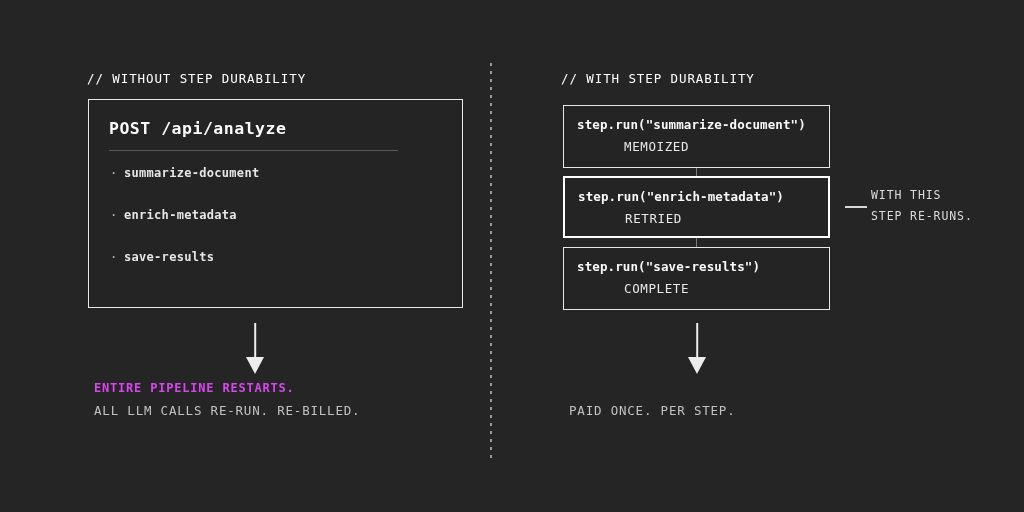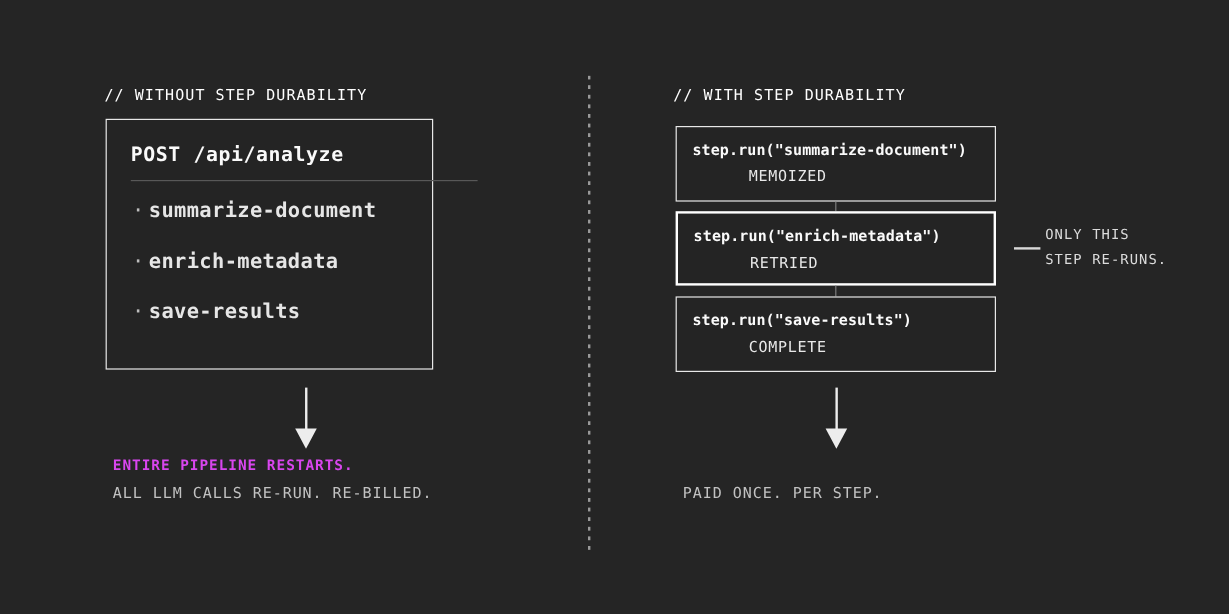--- a/index.html
+++ b/index.html
@@ -38,21 +38,21 @@
     background-image: linear-gradient(to bottom, #9a9a9a 0 3px, transparent 3px 8px);
     background-size: 2px 8px;
     background-repeat: repeat-y;
   }
 
   
   #request-box {
     position: absolute;
     left: 88px;
     top: 99px;
-    width: 273px;
+    width: 375px;
     height: 209px;
     border: 1.6px solid #e8e8e8;
     background: #242424;
   }
   #request-title {
     position: absolute;
     left: 20px;
     top: 19px;
     font-size: 16.5px;
     font-weight: bold;
@@ -64,21 +64,21 @@
     position: absolute;
     left: 20px;
     top: 50px;
     width: 289px;
     height: 1px;
     background: #585858;
   }
   .req-item {
     position: absolute;
     left: 21px;
-    font-size: 17px;
+    font-size: 12px;
     letter-spacing: 0.3px;
     color: #e6e6e6;
     white-space: nowrap;
   }
   .req-item .dot {
     display: inline-block;
     width: 14px;
     color: #bdbdbd;
   }
   .req-item .txt { font-weight: bold; }
@@ -245,21 +245,21 @@
     <div class="step-status">RETRIED</div>
   </div>
   <div id="step-connector-1" class="step-connector"></div>
 
   <div id="step-box-2" class="step-box">
     <div class="step-call">step.run("save-results")</div>
     <div class="step-status">COMPLETE</div>
   </div>
 
   <div id="callout-dash"></div>
-  <div id="callout-line-0" class="callout-line">ONLY THIS</div>
+  <div id="callout-line-0" class="callout-line">WITH THIS</div>
   <div id="callout-line-1" class="callout-line">STEP RE-RUNS.</div>
 
   <div id="arrow-left" class="arrow">
     <div class="shaft"></div>
     <div class="head"></div>
   </div>
   <div id="arrow-right" class="arrow">
     <div class="shaft"></div>
     <div class="head"></div>
   </div>

